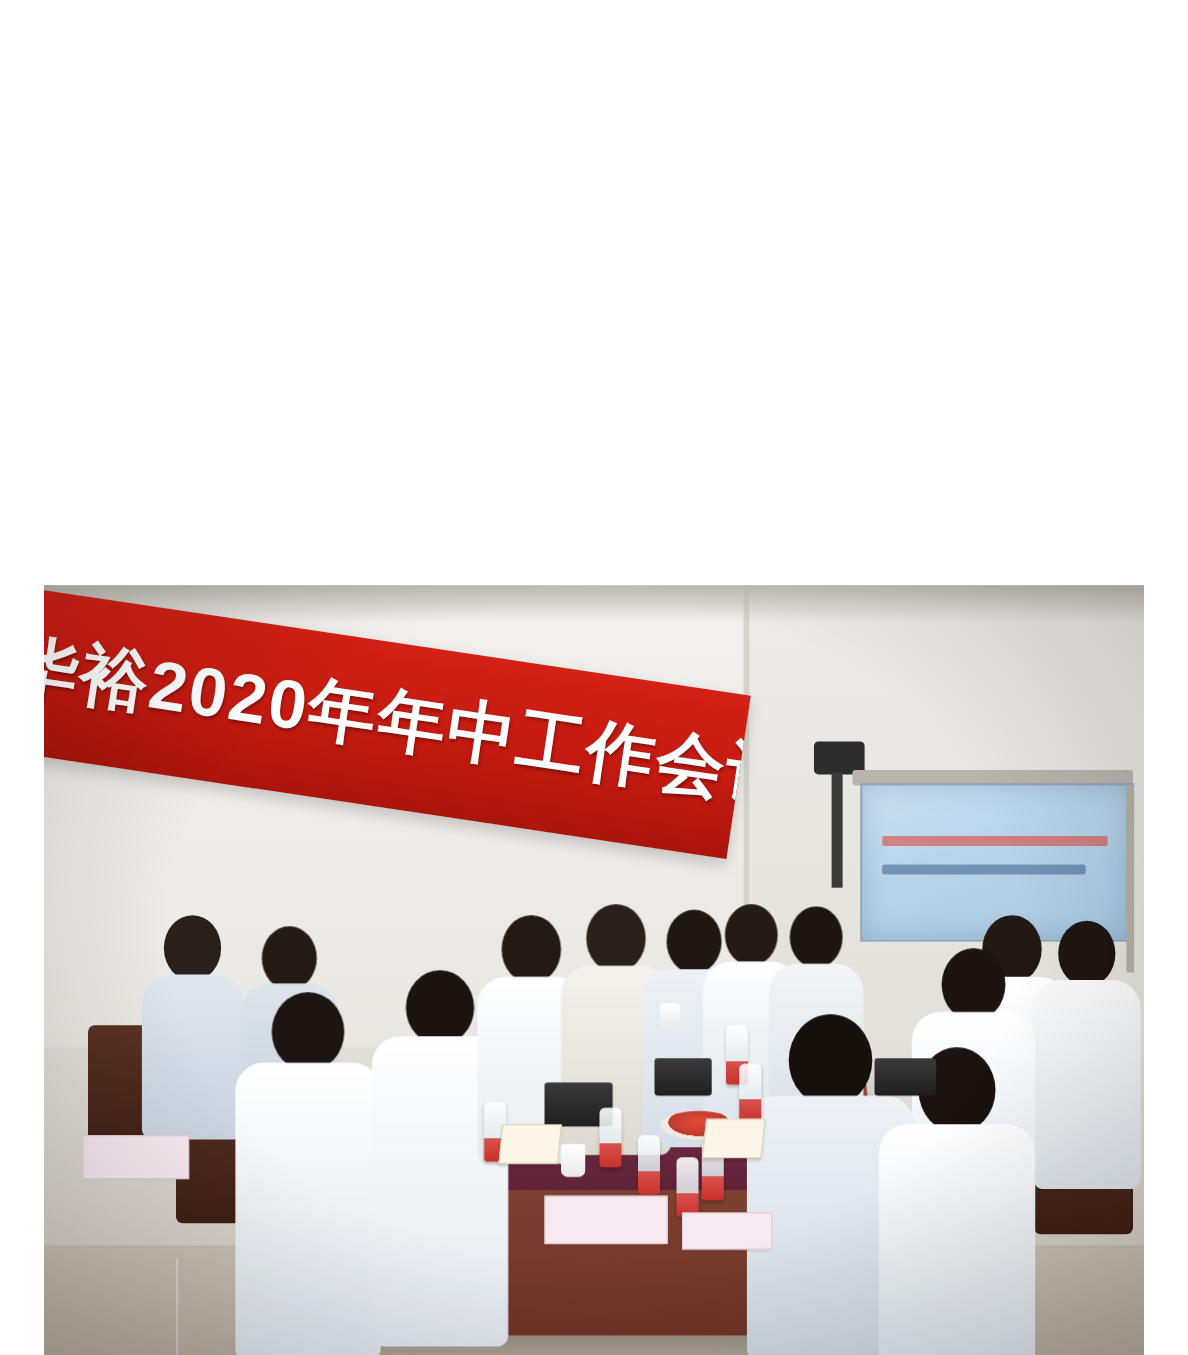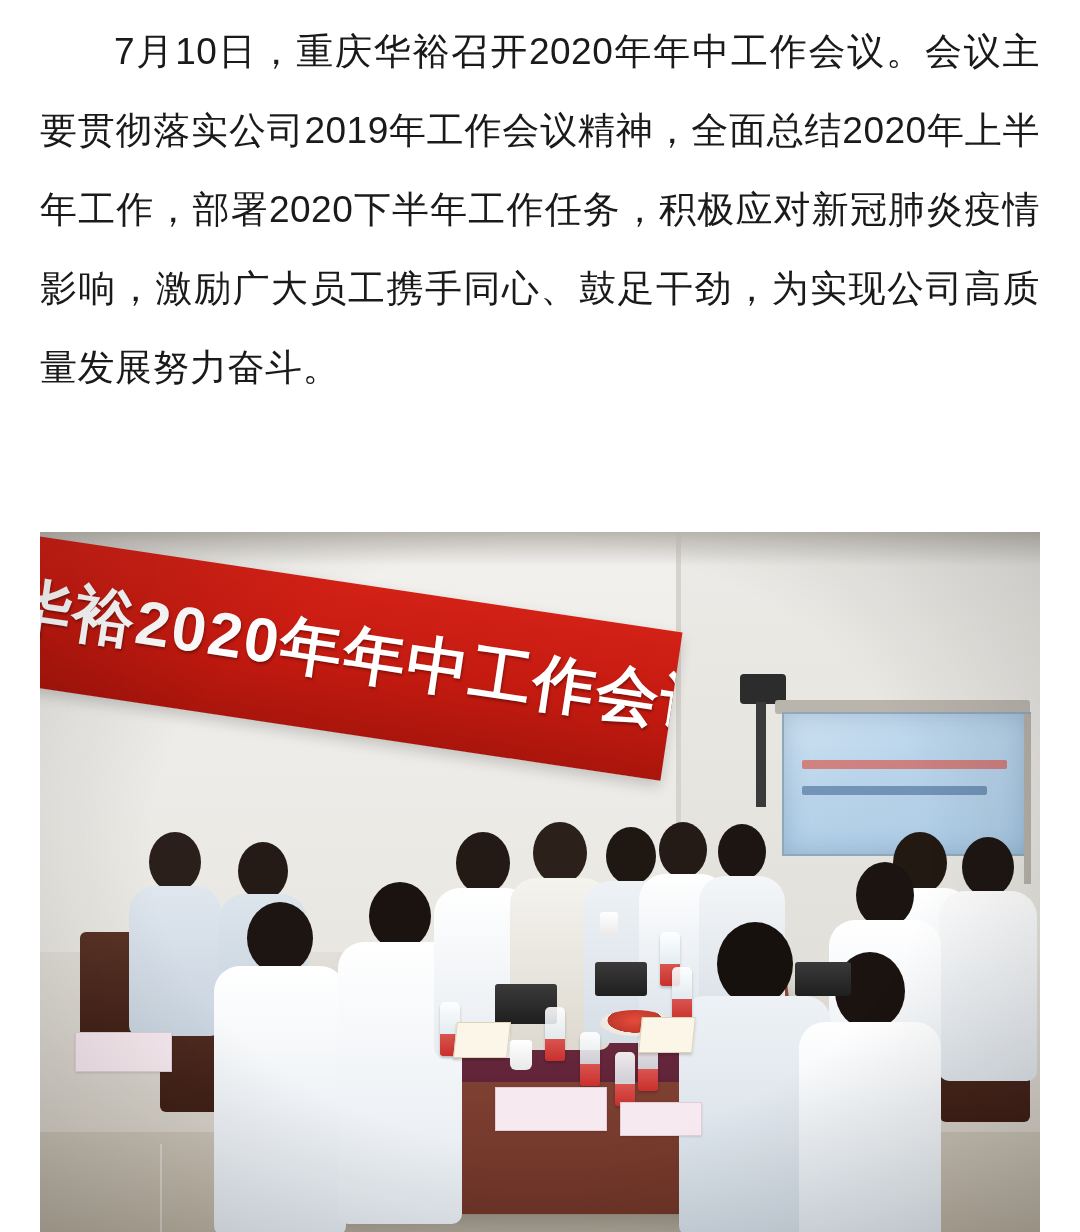--- a/index.html
+++ b/index.html
@@ -197,23 +197,20 @@
     position: absolute; inset: 0;
     background: radial-gradient(ellipse at 50% 45%, rgba(0,0,0,0) 55%, rgba(0,0,0,0.18) 100%);
     pointer-events: none;
   }
 </style>
 </head>
 <body>
 
 <div class="page">
 
-  <div class="article-body">
-    <p class="article-paragraph">7月10日，重庆华裕召开2020年年中工作会议。会议主要贯彻落实公司2019年工作会议精神，全面总结2020年上半年工作，部署2020下半年工作任务，积极应对新冠肺炎疫情影响，激励广大员工携手同心、鼓足干劲，为实现公司高质量发展努力奋斗。</p>
-  </div>
 
   <div class="photo-wrap">
     <div class="scene">
 
       <div class="wall-left"></div>
       <div class="wall-right"></div>
       <div class="wall-seam"></div>
       <div class="ceiling-shadow"></div>
 
       <div class="banner">

